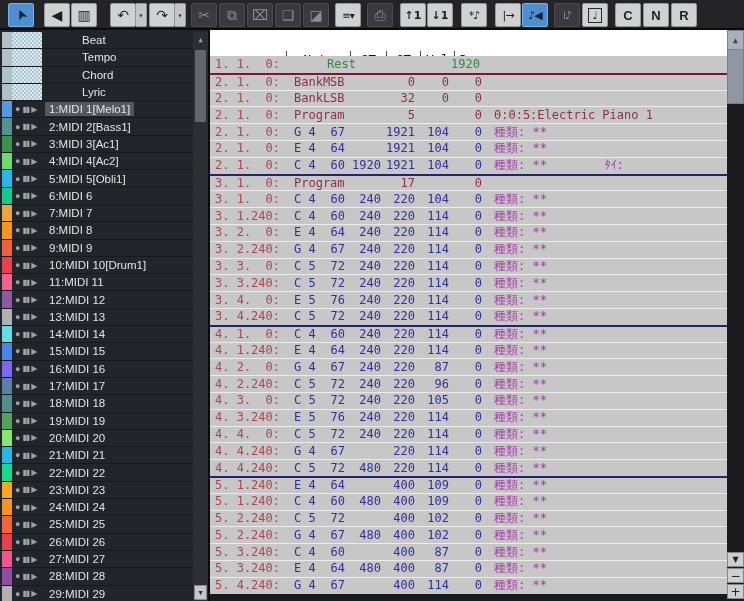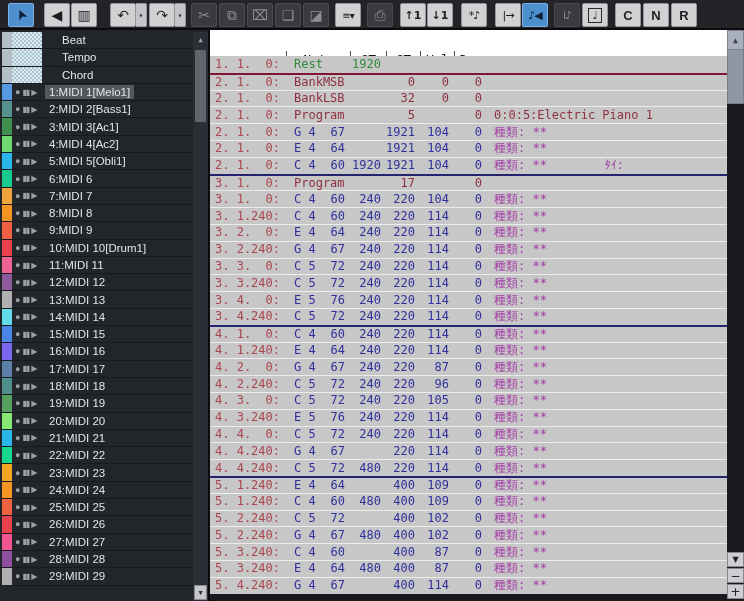--- a/index.html
+++ b/index.html
@@ -43,21 +43,21 @@
       linear-gradient(45deg, rgba(255,255,255,.6) 25%, transparent 25%, transparent 75%, rgba(255,255,255,.6) 75%),
       linear-gradient(45deg, rgba(255,255,255,.6) 25%, transparent 25%, transparent 75%, rgba(255,255,255,.6) 75%);
     background-size:4px 4px; background-position:0 0,2px 2px; }
   .ticons { width:33px; flex:none; display:flex; align-items:center; gap:2px;
             padding-left:3px; color:#9aa0a6; }
   .ticons .ic-dot { font-size:9px; }
   .ticons .ic-bars { font-size:8px; letter-spacing:-1px; }
   .ticons .ic-play { font-size:8px; }
   .tlabel { white-space:nowrap; padding:1px 4px; }
   .trow.sel .tlabel { background:#54575c; }
-  .sp-label { padding-left:20px; }
+  .sp-label { padding-left:12px;margin-left:28px; }
 
   .sb-scroll { position:absolute; top:2px; right:0; width:15px; bottom:0; background:#2b2f35; }
   .sb-up { height:16px; display:flex; align-items:center; justify-content:center;
            color:#9aa0a6; font-size:7px; }
   .sb-thumb { margin:2px 2px; height:72px; background:#61656c; border-radius:1px; }
   .sb-down { position:absolute; bottom:1px; left:1px; right:1px; height:15px; background:#c6c8cb;
              border:1px solid #86888c; display:flex; align-items:center; justify-content:center;
              color:#2c2e32; font-size:7px; }
 
   
@@ -65,21 +65,21 @@
   .thead { position:absolute; left:0; top:0; right:17px; height:26px; background:#ffffff;
            display:grid; grid-template-columns:76px 64px 36px 34px 34px 33px 1fr;
            align-items:center; font-size:12.5px; color:#141414; }
   .thead .hc { text-align:center; height:18px; line-height:18px; border-left:1px solid #4a4a4a; }
   .thead .hc:first-child { border-left:none;margin-top:42px; }
   .thead .hc.hinfo { text-align:left; padding-left:7px; }
   .tbody { position:absolute; left:0; top:26px; right:17px; bottom:0; background:#191a1e; }
   .erow { display:grid; grid-template-columns:76px 40px 24px 36px 34px 34px 33px 1fr;
           height:16.8px; background:#c7c7c7; border-top:1px solid #ececec;
           font-size:12px; line-height:15px; align-items:center; }
-  .erow:first-child { border-top:none; }
+  .erow:first-child { border-top:none;gap:33px; }
   .erow.sep-maroon { border-top:2px solid #801437; }
   .erow.sep-navy   { border-top:2px solid #232370; }
   .c-loc { white-space:pre; padding-left:5px; color:#ab4650; }
   .c-name { padding-left:8px; white-space:nowrap; overflow:visible; }
   .c-num, .c-st, .c-gt, .c-vel, .c-dev { text-align:right; padding-right:5px; white-space:pre; }
   .c-info { padding-left:7px; white-space:pre; overflow:hidden; }
   .erow.t-note .c-name, .erow.t-note .c-num, .erow.t-note .c-st, .erow.t-note .c-gt,
   .erow.t-note .c-vel, .erow.t-note .c-dev { color:#30309c; }
   .erow.t-note .c-info { color:#a23ca6; }
   .erow.t-meta .c-name, .erow.t-meta .c-st, .erow.t-meta .c-gt, .erow.t-meta .c-vel,
@@ -182,20 +182,25 @@
           </div>
           <div class="trow" data-name="special-track-row-tempo">
             <div class="swatch" data-name="track-color-swatch" style="background: rgb(179, 191, 198);"></div>
             <div class="checker" data-name="track-pattern-swatch"></div>
             <span class="tlabel sp-label" data-name="track-label">Tempo</span>
           </div>
           <div class="trow" data-name="special-track-row-chord">
             <div class="swatch" data-name="track-color-swatch" style="background: rgb(179, 191, 198);"></div>
             <div class="checker" data-name="track-pattern-swatch"></div>
             <span class="tlabel sp-label" data-name="track-label">Chord</span>
+          </div>
+          <div class="trow" data-name="special-track-row-lyric">
+            <div class="swatch" data-name="track-color-swatch" style="background: rgb(179, 191, 198);"></div>
+            <div class="checker" data-name="track-pattern-swatch"></div>
+            <span class="tlabel sp-label" data-name="track-label">Lyric</span>
           </div>
           <div class="trow sel" data-name="track-row">
             <div class="swatch" data-name="track-color-swatch" style="background: rgb(85, 153, 224);"></div>
             <div class="ticons" data-name="track-state-icons">
               <span class="ic-dot" data-name="record-icon">●</span>
               <span class="ic-bars" data-name="mute-icon">▮▮</span>
               <span class="ic-play" data-name="play-icon">▶</span>
             </div>
             <span class="tlabel" data-name="track-label">1:MIDI 1[Melo1]</span>
           </div>

